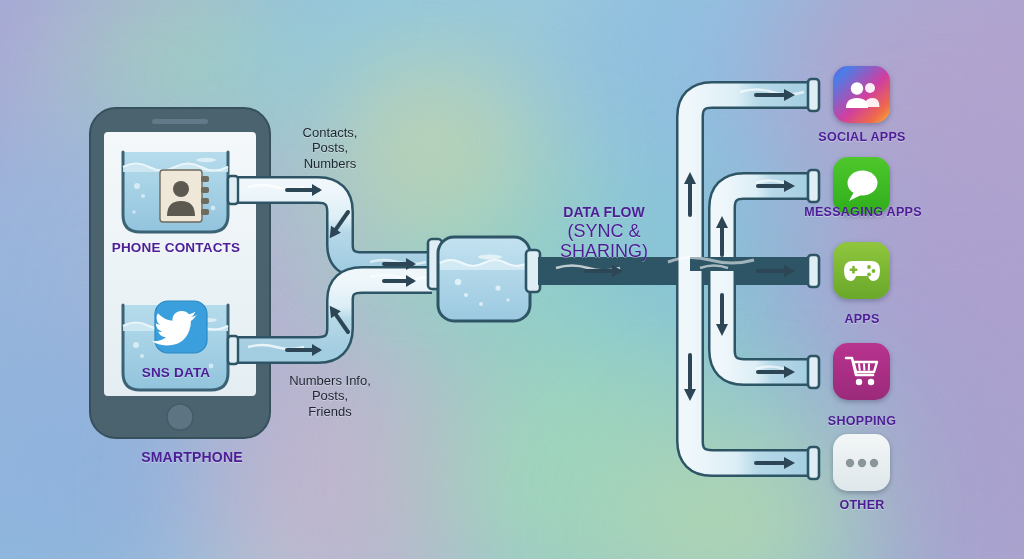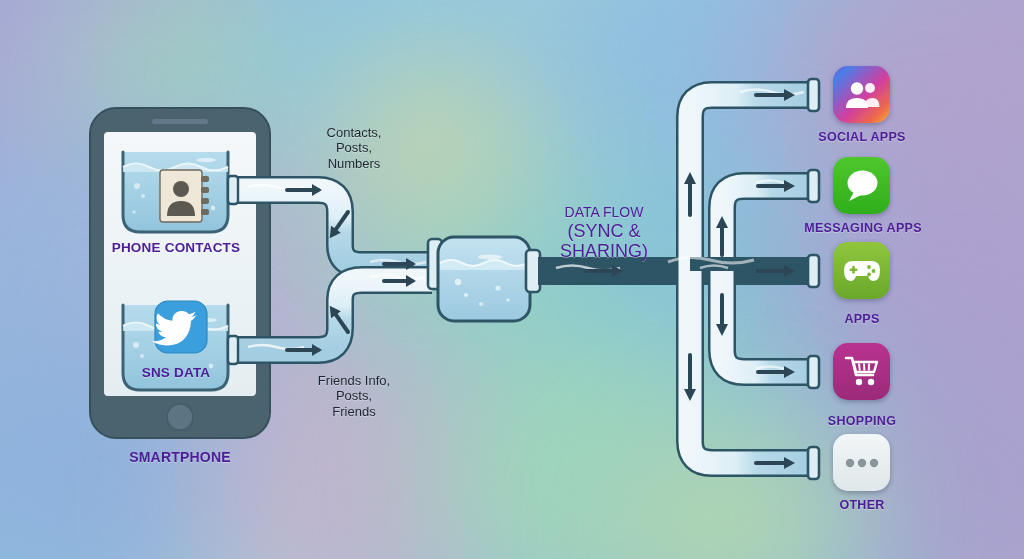--- a/index.html
+++ b/index.html
@@ -33,22 +33,22 @@
   .b16{left:330px;top:50px;width:200px;height:180px;background:#c9d6a8;}
   .b17{left:600px;top:420px;width:260px;height:200px;background:#b7d9a8;}
 
   
   svg.diagram{position:absolute;left:0;top:0;width:1024px;height:559px;}
 
   
   .lbl{position:absolute;color:#4c1d95;text-align:center;line-height:1.12;
        text-shadow:0 1px 0 rgba(255,255,255,.35);}
   .cap{font-size:13.5px;font-weight:bold;letter-spacing:.2px;}
-  .flow-note{font-size:13px;font-weight:normal;color:#1d2630;line-height:1.18;padding-left:24px;}
-  .hub-t{font-size:14px;font-weight:normal;}
+  .flow-note{font-size:13px;font-weight:normal;color:#1d2630;line-height:1.18;}
+  .hub-t{font-size:14px;font-weight:bold;}
   .hub-s{font-size:18px;font-weight:normal;}
   .app-lbl{font-size:12.5px;font-weight:bold;letter-spacing:.3px;}
 
   
   .app-icon{position:absolute;width:57px;height:57px;border-radius:15px;
             display:flex;align-items:center;justify-content:center;
             box-shadow:0 2px 5px rgba(40,40,70,.33);}
   .ic-social{background:linear-gradient(135deg,#7b4ddb 0%,#4a7ee8 14%,#cf3fa0 55%,#ef6a4a 82%,#f7b733 100%);}
   .ic-msg{background:linear-gradient(180deg,#4ec72c 0%,#2fae1c 100%);}
   .ic-games{background:linear-gradient(180deg,#8fc63d 0%,#6aa82a 100%);}
@@ -303,30 +303,30 @@
 
     <g opacity=".55">
       <path d="M668 262 q20 -8 42 -2 q22 6 44 0" fill="none" stroke="#ffffff" stroke-width="3"></path>
     </g>
   </svg>
 
   <div class="lbl cap" style="left:110px;top:240px;width:132px;">PHONE CONTACTS</div>
 
   <div class="lbl cap" style="left:110px;top:365px;width:132px;">SNS DATA</div>
 
-  <div class="lbl cap" style="left:110px;top:450px;width:140px;font-size:14px;">SMARTPHONE</div>
+  <div class="lbl cap" style="left:122px;top:450px;width:140px;font-size:14px;">SMARTPHONE</div>
 
   <div class="lbl flow-note" style="left:272px;top:125px;width:116px;">
     <div>Contacts,</div>
     <div>Posts,</div>
     <div>Numbers</div>
   </div>
 
   <div class="lbl flow-note" style="left:270px;top:373px;width:120px;">
-    <div>Friends Info,</div>
+    <div>Numbers Info,</div>
     <div>Posts,</div>
     <div>Friends</div>
   </div>
 
 
   <div class="lbl" style="left:540px;top:205px;width:128px;">
     <div class="hub-t">DATA FLOW</div>
     <div class="hub-s">(SYNC &amp;</div>
     <div class="hub-s">SHARING)</div>
   </div>
@@ -340,21 +340,21 @@
     </svg>
   </div>
   <div class="lbl app-lbl" style="left:797px;top:130px;width:130px;">SOCIAL APPS</div>
 
   <div class="app-icon ic-msg" style="left:833px;top:157px;">
     <svg width="36" height="33" viewBox="0 0 36 33">
       <ellipse cx="18.5" cy="14" rx="15" ry="12.5" fill="#fff"></ellipse>
       <path d="M10 23 L5 32 L17 26 Z" fill="#fff"></path>
     </svg>
   </div>
-  <div class="lbl app-lbl" style="left:787px;top:221px;width:152px;">MESSAGING APPS</div>
+  <div class="lbl app-lbl" style="left:787px;top:205px;width:152px;">MESSAGING APPS</div>
 
   <div class="app-icon ic-games" style="left:833px;top:242px;">
     <svg width="38" height="26" viewBox="0 0 38 26">
       <path d="M10 3 H28 q9 0 9 9 q0 11 -6.5 11 q-4 0 -5.5 -5 H13 q-1.5 5 -5.5 5 Q1 23 1 12 Q1 3 10 3 Z" fill="#fff"></path>
       <rect x="6.5" y="10.5" width="8" height="2.6" rx="1.3" fill="#7cb733"></rect>
       <rect x="9.2" y="7.8" width="2.6" height="8" rx="1.3" fill="#7cb733"></rect>
       <circle cx="26" cy="9" r="1.9" fill="#7cb733"></circle>
       <circle cx="30.5" cy="13" r="1.9" fill="#7cb733"></circle>
       <circle cx="26" cy="16.5" r="1.9" fill="#7cb733"></circle>
     </svg>

